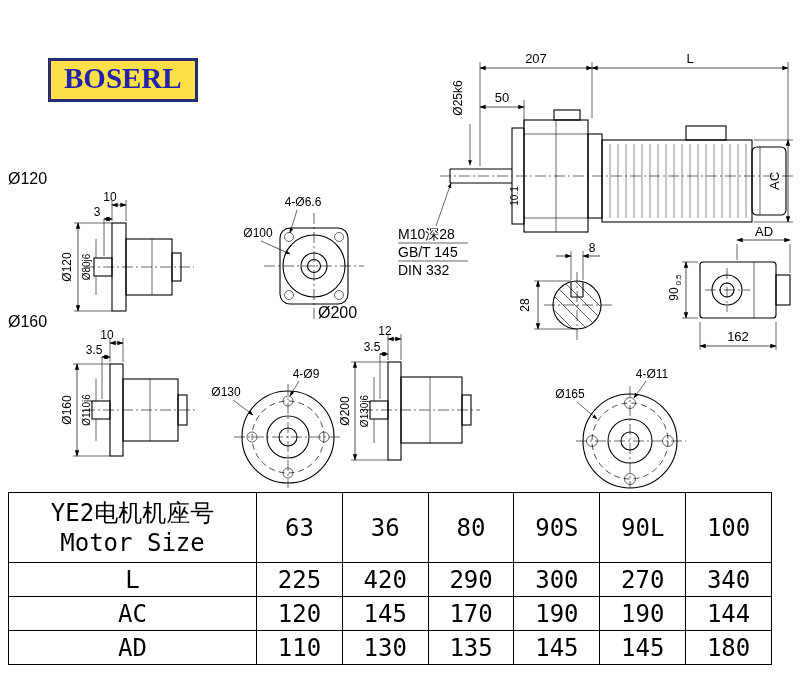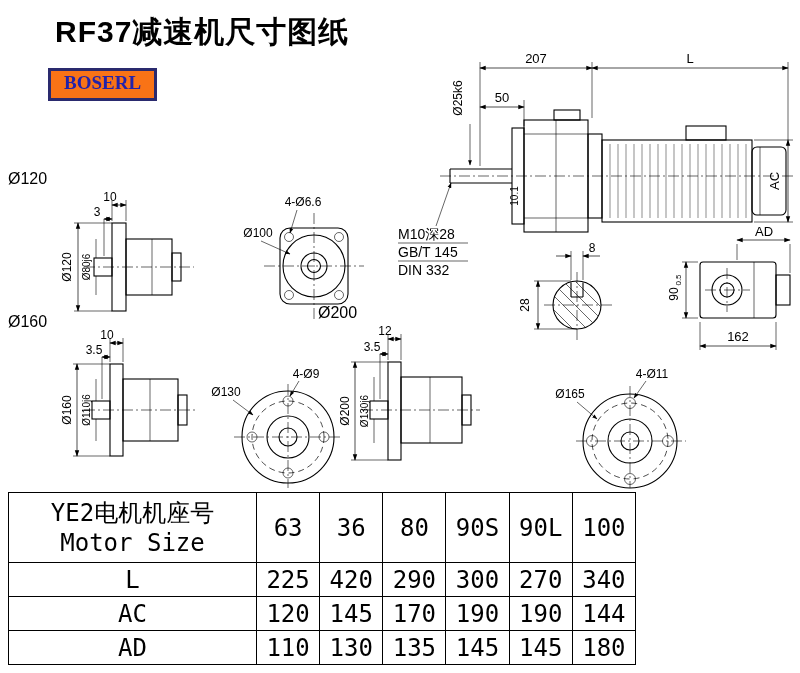--- a/index.html
+++ b/index.html
@@ -1,32 +1,32 @@
 <!DOCTYPE html>
 <html><head>
 <meta charset="utf-8">
 <style>
   *{margin:0;padding:0;box-sizing:border-box}
   html,body{background:#fff}
   body{width:800px;height:673px;position:relative;overflow:hidden;font-family:"Liberation Sans",sans-serif;color:#000}
   .page{position:absolute;left:0;top:0;width:800px;height:673px;background:#fff}
   .title{position:absolute;left:55px;top:12px;font-size:30px;font-weight:bold;letter-spacing:1px;white-space:nowrap}
-  .logo{position:absolute;left:48px;top:68px;border:3px solid #2a2a6e;color:#2222aa;background:#f97316;
-        font-family:"Liberation Serif",serif;font-size:19px;font-weight:bold;padding:1px 13px 4px 13px;line-height:1.15}
+  .logo{position:absolute;left:48px;top:58px;border:3px solid #2a2a6e;color:#2222aa;background:#fde047;
+        font-family:"Liberation Serif",serif;font-size:29px;font-weight:bold;padding:1px 13px 4px 13px;line-height:1.15}
   svg.drawing{position:absolute;left:0;top:0}
   svg .ln{stroke:#000;stroke-width:1.1;fill:none}
   svg .thin{stroke:#000;stroke-width:.6;fill:none}
   svg .cl{stroke:#000;stroke-width:.6;fill:none;stroke-dasharray:11 3 2 3}
   svg .dash{stroke:#000;stroke-width:.7;fill:none;stroke-dasharray:6 4}
   svg .dl{stroke:#000;stroke-width:.7;fill:none}
   svg .fins{stroke:#000;stroke-width:.45;fill:none}
   svg text{fill:#000;font-family:"Liberation Sans",sans-serif}
   .d13{font-size:13px}.d12{font-size:12px}.d10{font-size:10px}.d8{font-size:8px}
   .lbl{font-size:16px}.ref{font-size:14px}
-  table.spec{position:absolute;left:8px;top:492px;width:628px;border-collapse:collapse;table-layout:fixed;
+  table.spec{position:absolute;left:8px;top:492px;width:764px;border-collapse:collapse;table-layout:fixed;
              text-align:center;font-family:"DejaVu Sans Mono","Liberation Mono",monospace;color:#000}
   table.spec th,table.spec td{border:1.4px solid #000;font-weight:normal;vertical-align:middle}
   table.spec col.c1{width:248px}
   tr.hdr{height:70px}
   tr.hdr th{font-size:24px}
   .hdr-cell div{line-height:1.25;font-size:24px}
   tr.r{height:34px}
   tr.r th,tr.r td{font-size:24px}
 </style>
 </head>
@@ -218,21 +218,20 @@
       <circle class="thin" cx="630" cy="479" r="5.5"></circle>
       <circle class="thin" cx="592" cy="441" r="5.5"></circle>
       <circle class="thin" cx="668" cy="441" r="5.5"></circle>
       <path class="thin" marker-end="url(#ar)" d="M646,381 L634,398"></path>
       <path class="thin" marker-end="url(#ar)" d="M577,402 L597,419"></path>
     </g>
     <text class="d12" x="652" y="378" text-anchor="middle">4-Ø11</text>
     <text class="d12" x="570" y="398" text-anchor="middle">Ø165</text>
   </svg>
 
-  <div class="title">RF37减速机尺寸图纸</div>
   <div class="logo">BOSERL</div>
 
   <table class="spec">
     <colgroup>
       <col class="c1">
         <col>
         <col>
         <col>
         <col>
         <col>

